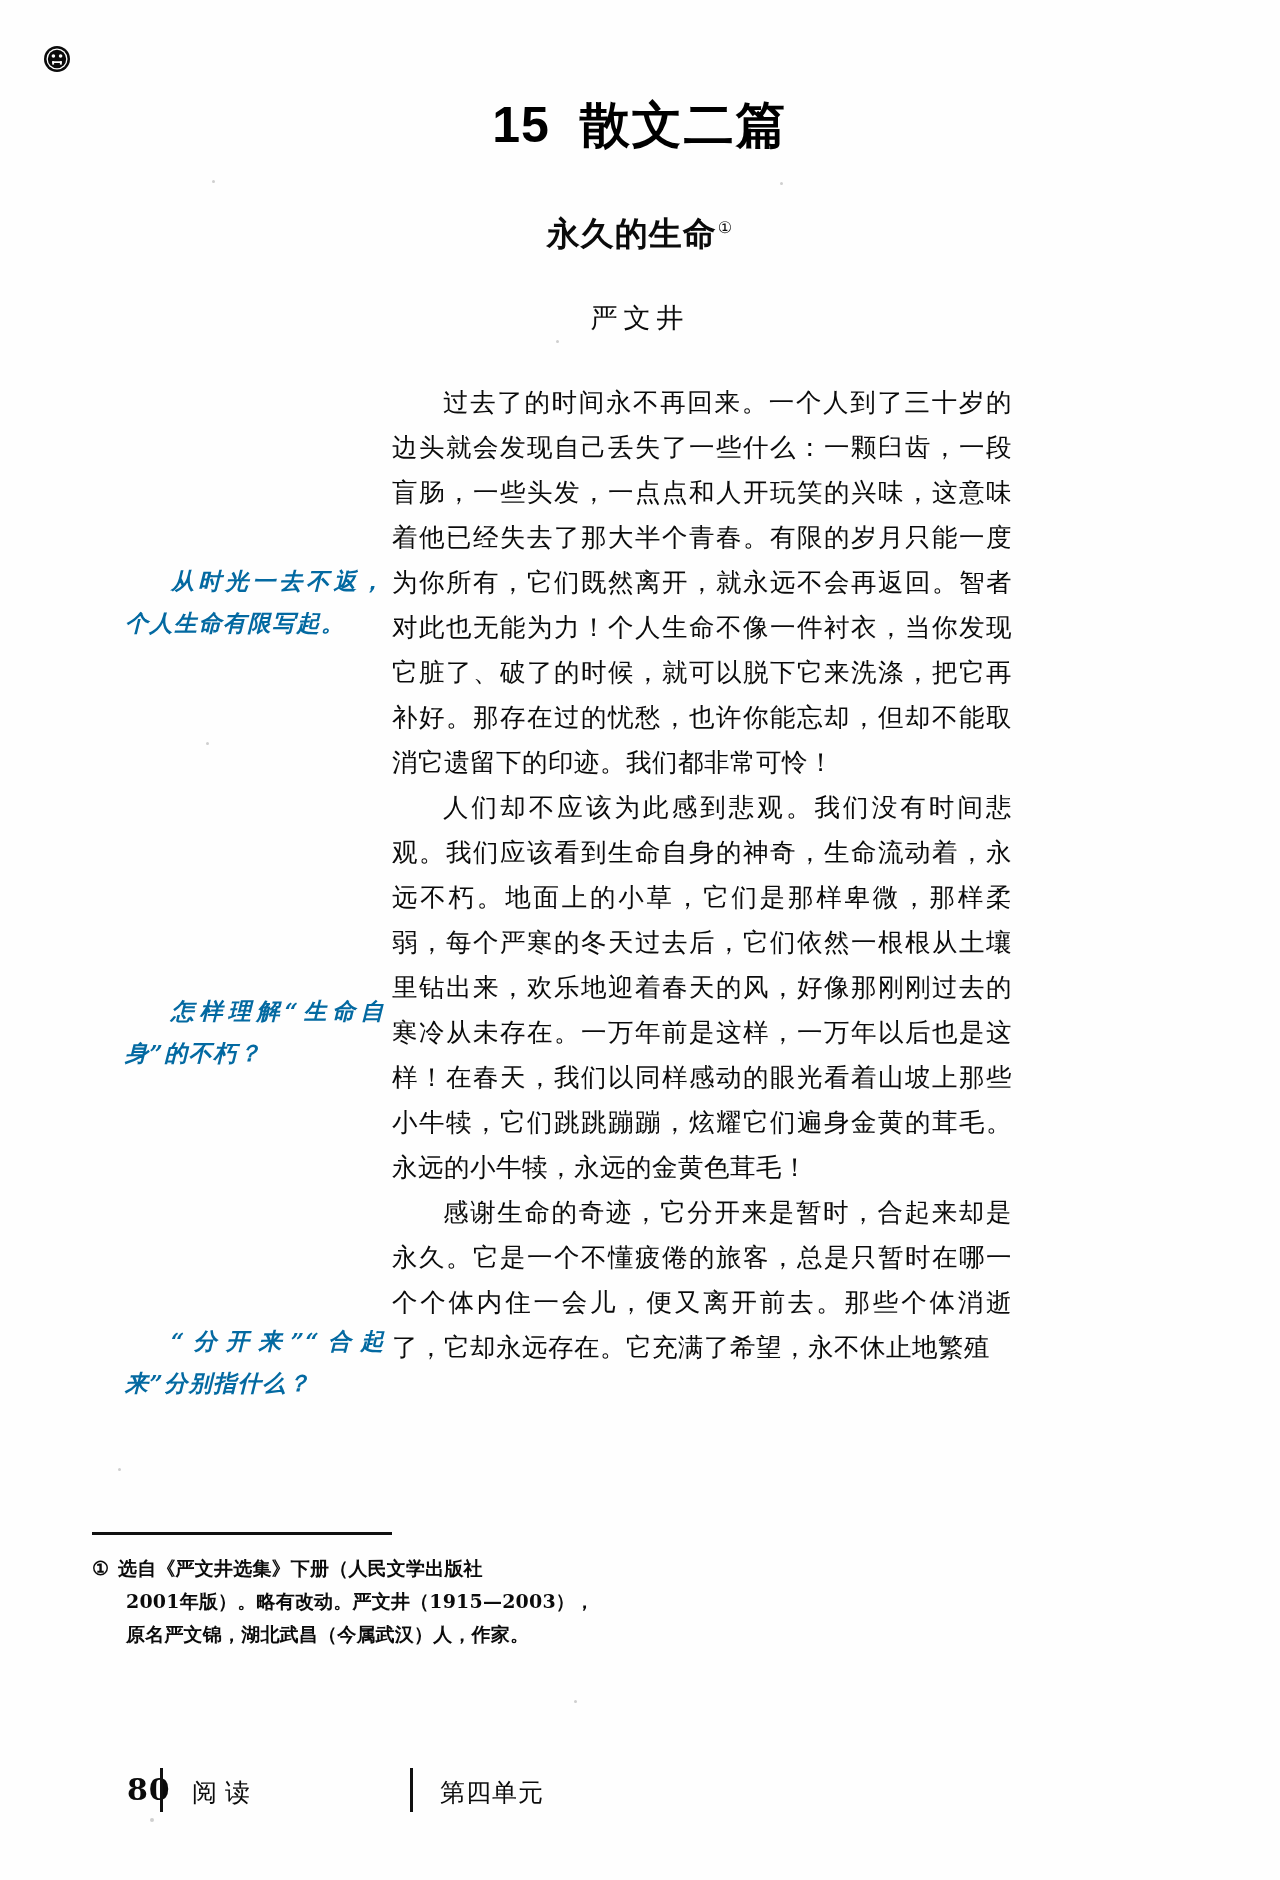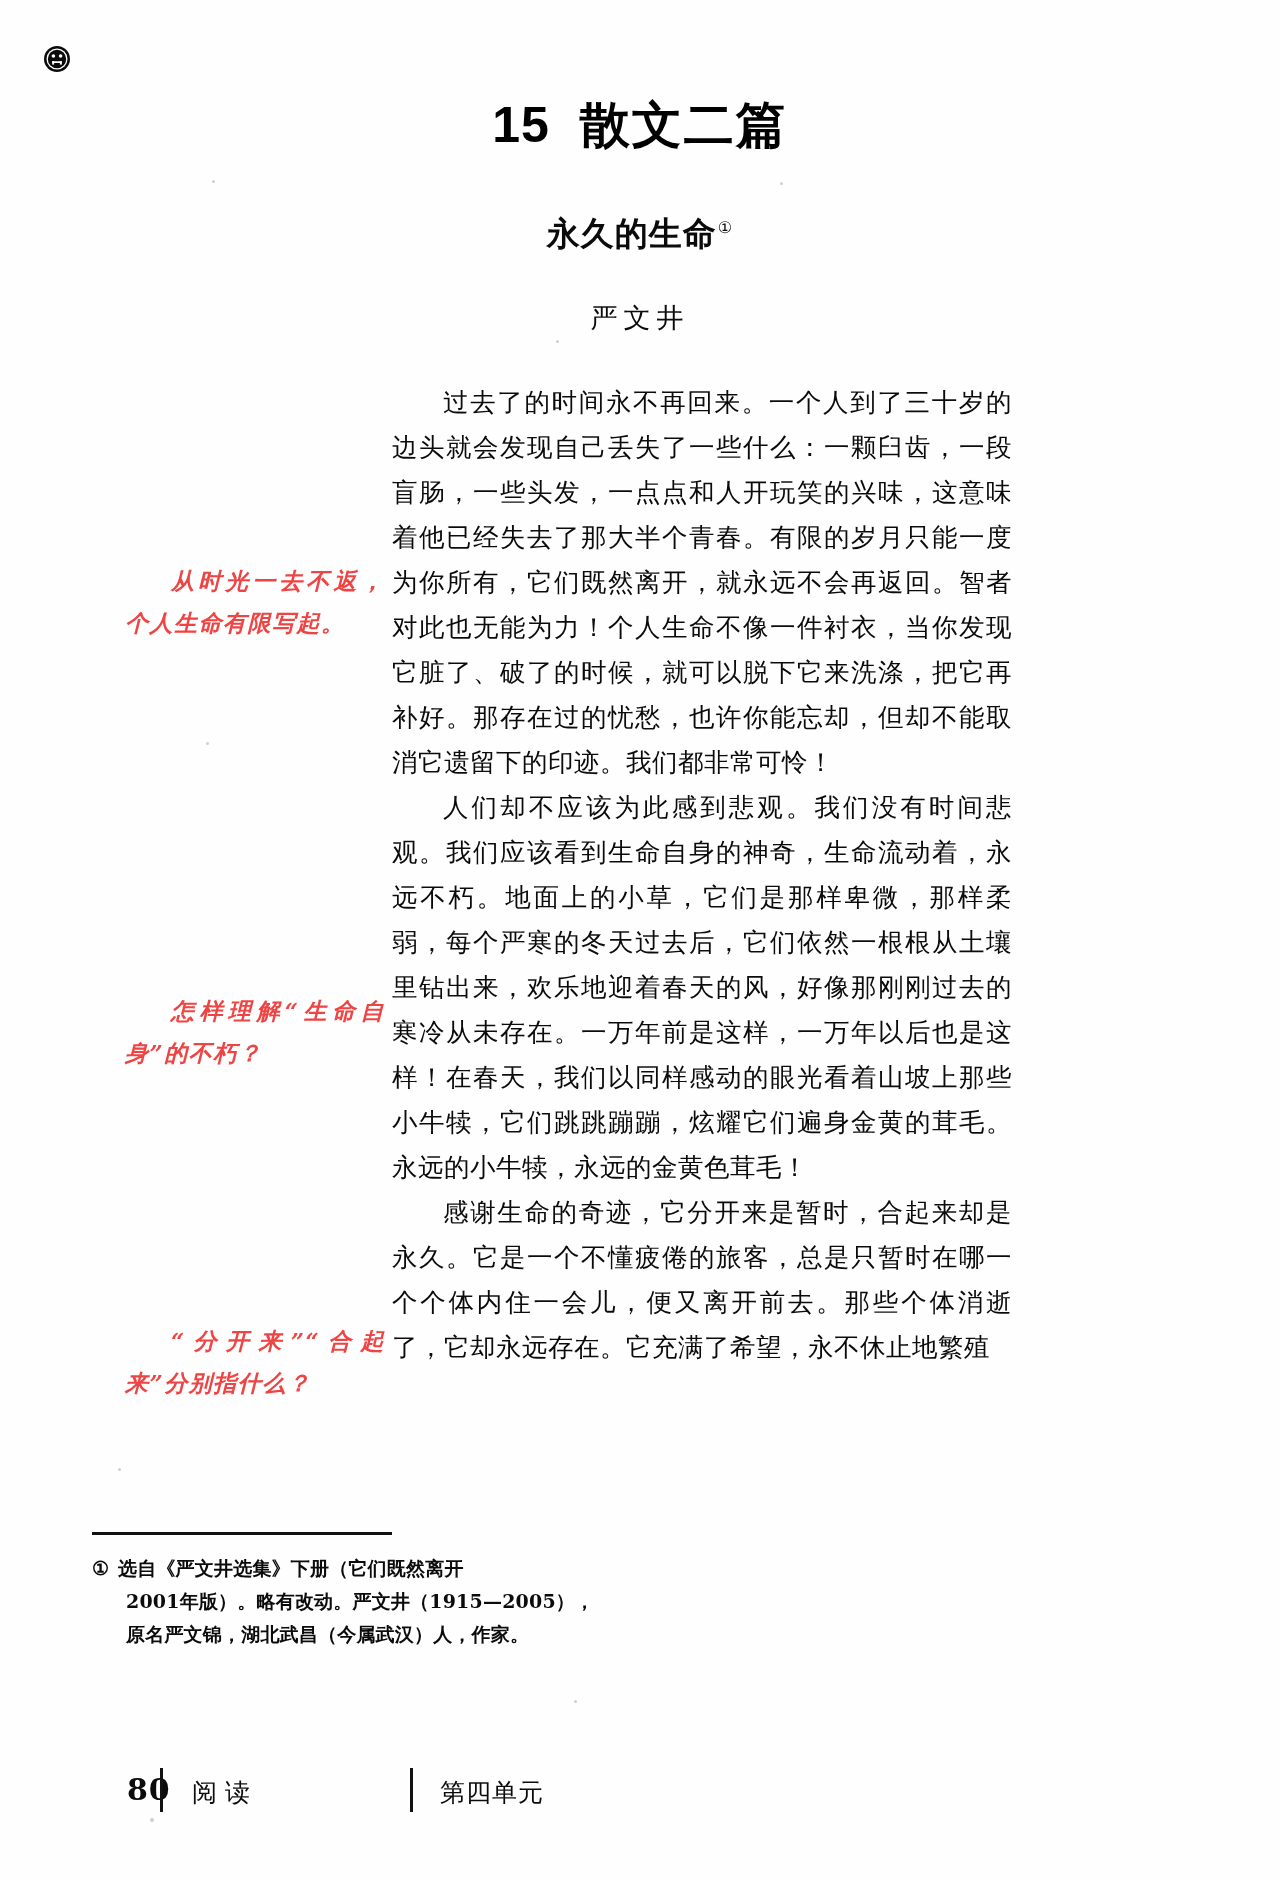--- a/index.html
+++ b/index.html
@@ -105,21 +105,21 @@
     left: 125px;
     font-family: "DejaVu Serif", "Liberation Serif", serif;
     font-weight: 700;
     font-style: italic;
     font-size: 23px;
     line-height: 42px;
     text-indent: 2em;
     text-align: justify;
     text-justify: inter-ideograph;
     letter-spacing: 1.5px;
-    color: #ef4444;
+    color: #0369a1;
   }
   .note-1 { top: 560px; }
   .note-2 { top: 990px; }
   .note-3 { top: 1320px; }
 
   
   .footnote-rule {
     position: absolute;
     left: 92px;
     top: 1532px;
@@ -240,22 +240,22 @@
     <p class="body-par">人们却不应该为此感到悲观。我们没有时间悲观。我们应该看到生命自身的神奇，生命流动着，永远不朽。地面上的小草，它们是那样卑微，那样柔弱，每个严寒的冬天过去后，它们依然一根根从土壤里钻出来，欢乐地迎着春天的风，好像那刚刚过去的寒冷从未存在。一万年前是这样，一万年以后也是这样！在春天，我们以同样感动的眼光看着山坡上那些小牛犊，它们跳跳蹦蹦，炫耀它们遍身金黄的茸毛。永远的小牛犊，永远的金黄色茸毛！</p>
     <p class="body-par">感谢生命的奇迹，它分开来是暂时，合起来却是永久。它是一个不懂疲倦的旅客，总是只暂时在哪一个个体内住一会儿，便又离开前去。那些个体消逝了，它却永远存在。它充满了希望，永不休止地繁殖</p>
   </div>
 
   <div class="margin-note note-1">从时光一去不返，个人生命有限写起。</div>
   <div class="margin-note note-2">怎样理解“生命自身”的不朽？</div>
   <div class="margin-note note-3">“分开来”“合起来”分别指什么？</div>
 
   <div class="footnote-rule"></div>
   <div class="footnote">
-    <span class="fn-line first"><span class="marker">①</span><span>选自《严文井选集》下册（它们既然离开</span></span>
-    <span class="fn-line">2001年版）。略有改动。严文井（1915—2005），</span>
+    <span class="fn-line first"><span class="marker">①</span><span>选自《严文井选集》下册（人民文学出版社</span></span>
+    <span class="fn-line">2001年版）。略有改动。严文井（1915—2003），</span>
     <span class="fn-line">原名严文锦，湖北武昌（今属武汉）人，作家。</span>
   </div>
 
   <div class="footer">
     <span class="page-num">80</span>
     <span class="rule-a"></span>
     <span class="section-label">阅读</span>
     <span class="rule-b"></span>
     <span class="unit-label">第四单元</span>
   </div>

